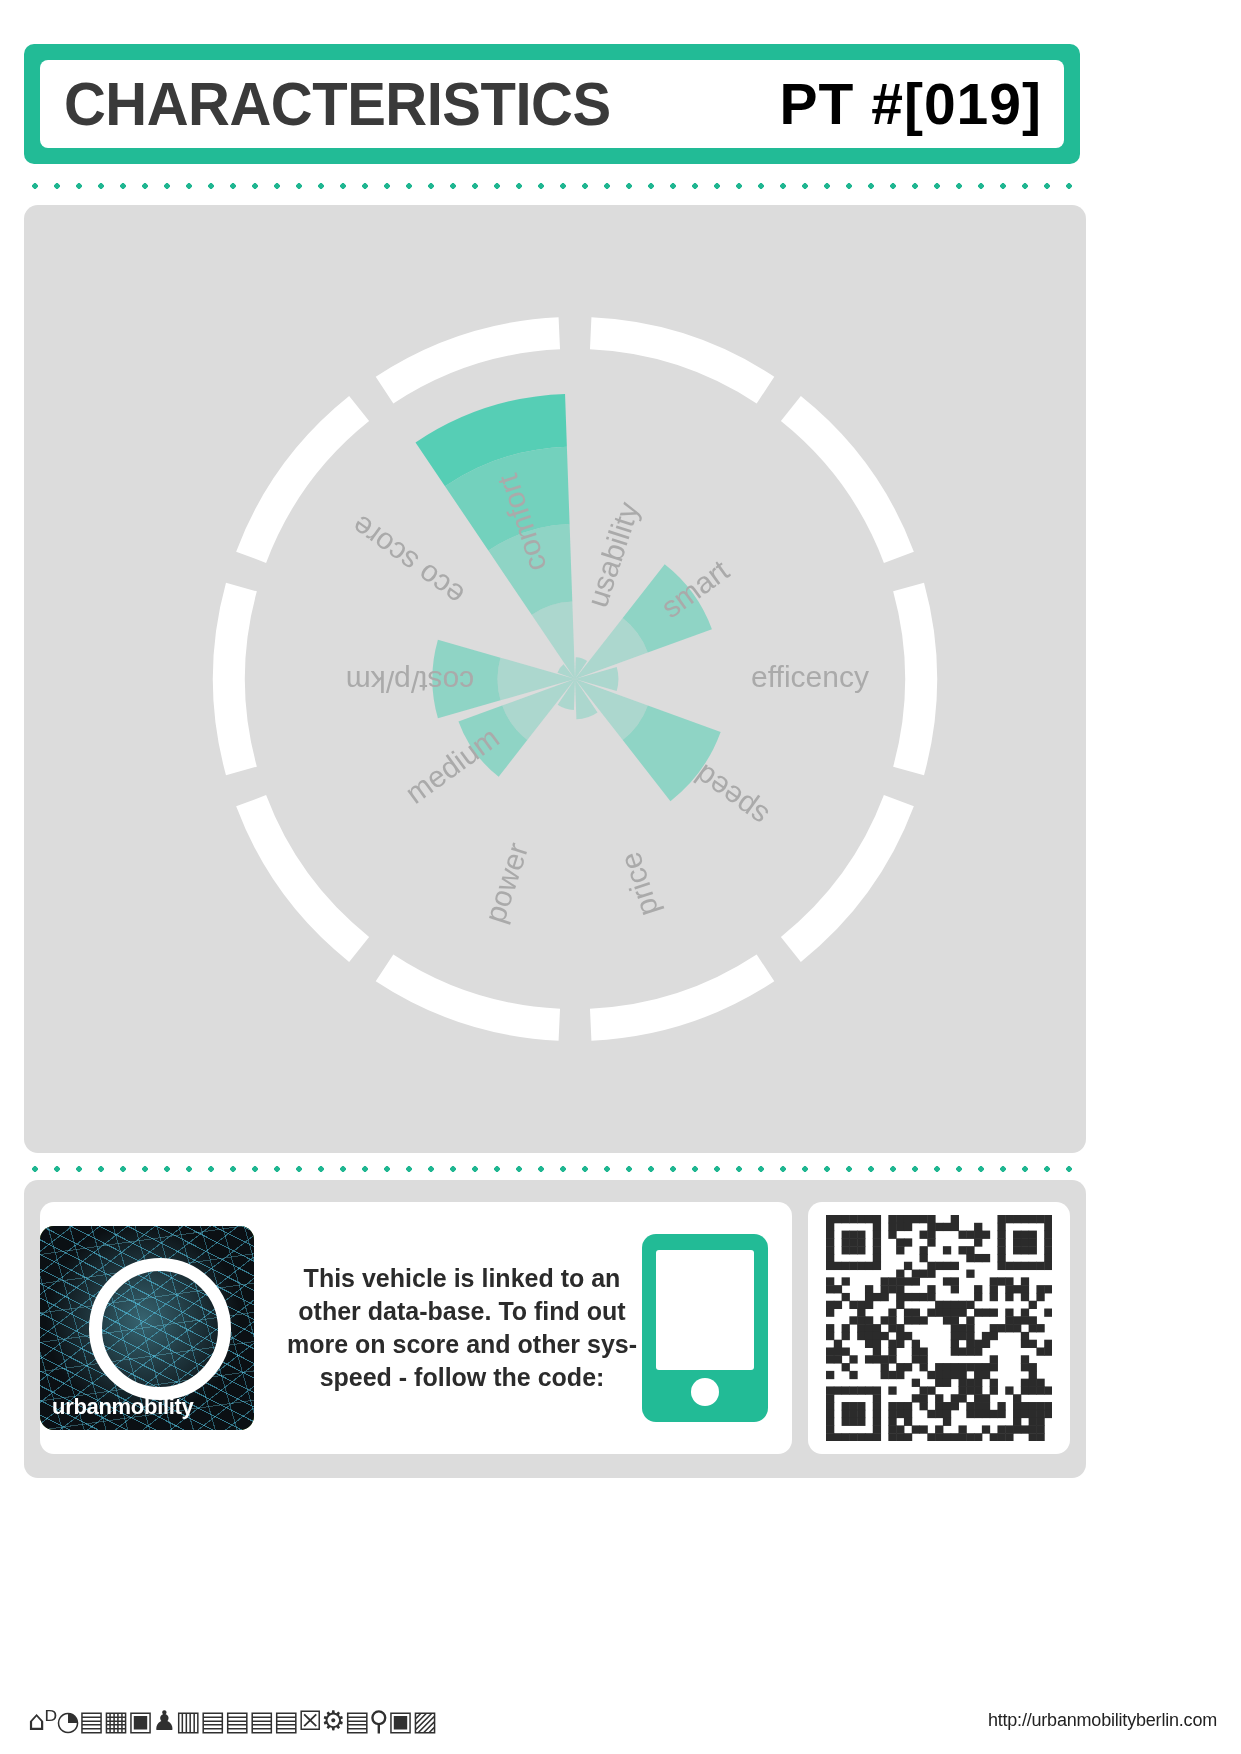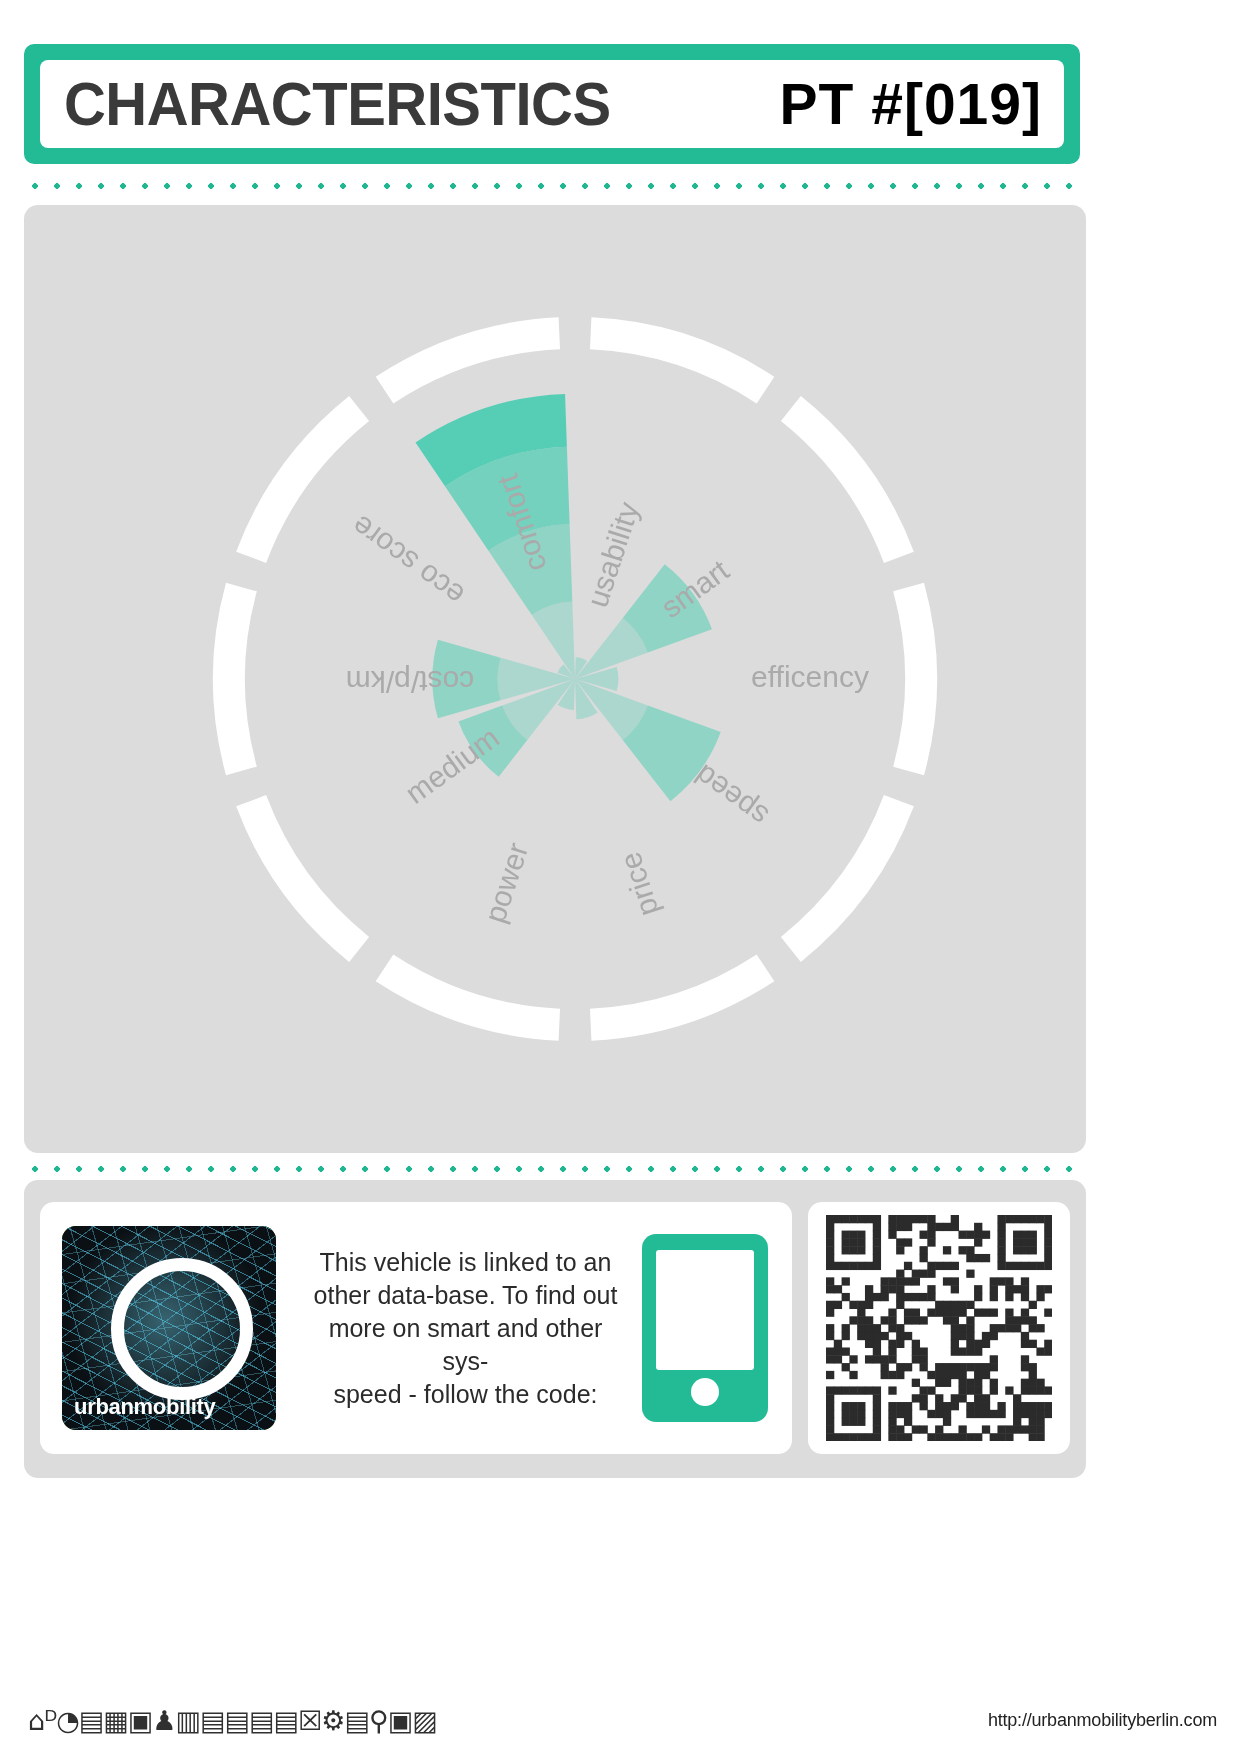--- a/index.html
+++ b/index.html
@@ -90,21 +90,20 @@
     position:absolute;
     left:16px;top:22px;
     width:752px;height:252px;
     background:#ffffff;
     border-radius:14px;
     display:flex;
     align-items:center;
   }
   .logo-tile{
     width:214px;height:204px;
-    margin-left:22px;
     border-radius:14px;
     background:#4d7c0f;
     position:relative;
     overflow:hidden;
     flex:none;
   }
   .logo-map{
     position:absolute;inset:0;
     background:
       repeating-linear-gradient(27deg, rgba(86,205,238,.55) 0 1px, rgba(0,0,0,0) 1px 13px),
@@ -125,23 +124,23 @@
   .logo-word{
     position:absolute;
     left:12px;bottom:10px;
     color:#ffffff;
     font-size:22px;
     font-weight:bold;
     letter-spacing:-0.3px;
   }
   .info-text{
     flex:1;
-    padding:0 15px 0 28px;
+    padding:0 0 0 28px;
     font-size:25px;
-    font-weight:normal;
+    font-weight:bold;
     color:#2b2b2b;
     line-height:1.32;
     text-align:center;
   }
   .phone{
     width:126px;height:188px;
     margin-right:24px;
     background:#22bb96;
     border-radius:14px;
     position:relative;
@@ -259,21 +258,21 @@
 
       <div class="logo-tile">
         <div class="logo-map"></div>
         <div class="logo-ring"></div>
         <div class="logo-word">urbanmobility</div>
       </div>
 
       <div class="info-text">
         <div>This vehicle is linked to an</div>
         <div>other data-base. To find out</div>
-        <div>more on smart and other sys-</div>
+        <div>more on score and other sys-</div>
         <div>speed - follow the code:</div>
       </div>
 
       <div class="phone">
         <div class="phone-screen"></div>
         <div class="phone-home"></div>
       </div>
 
     </div>
 

